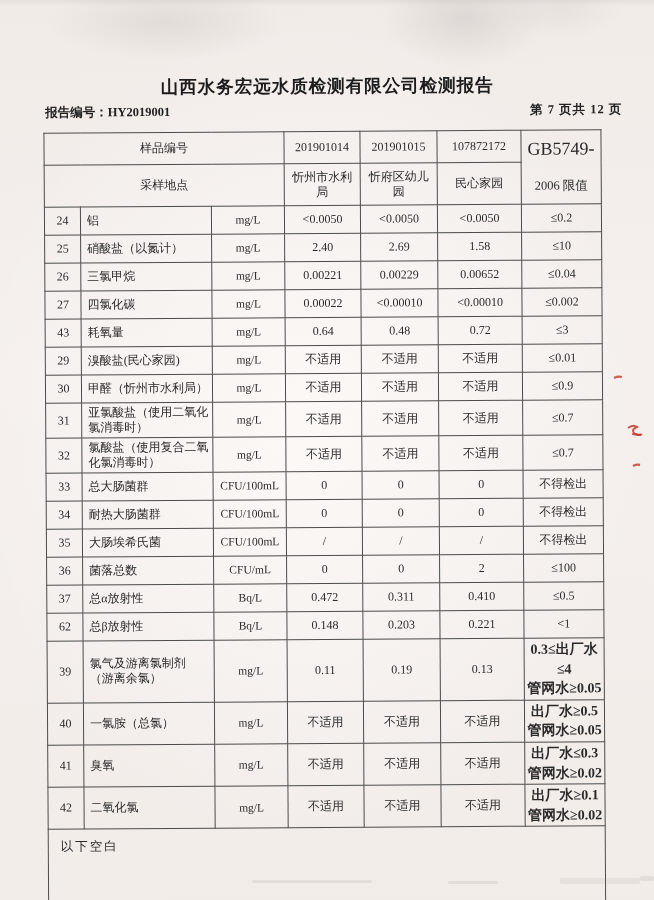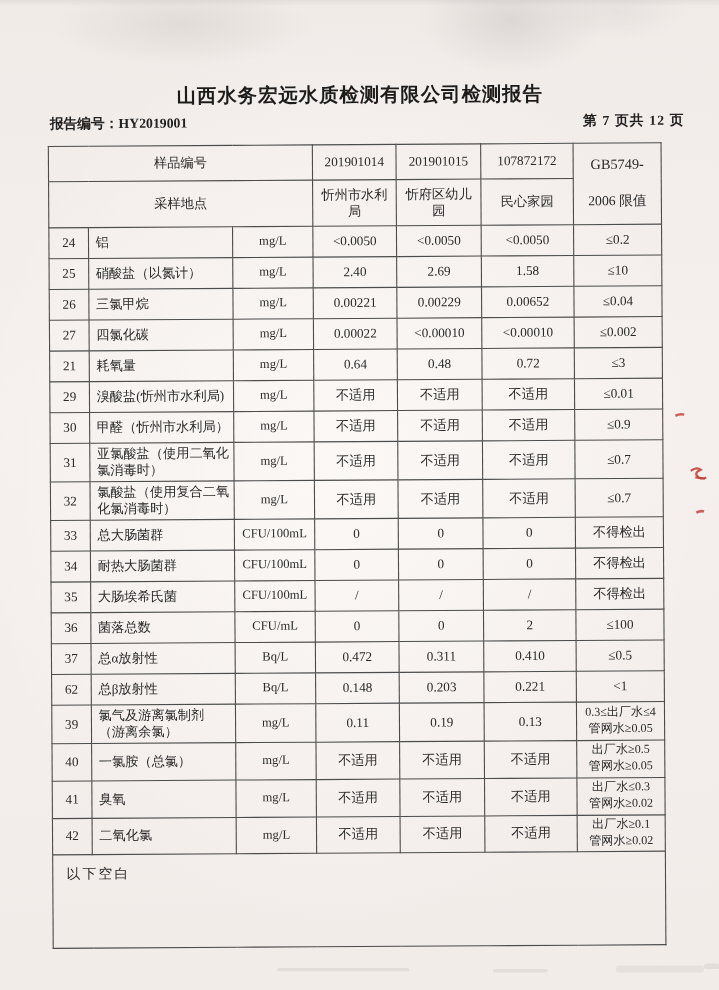--- a/index.html
+++ b/index.html
@@ -43,23 +43,23 @@
     text-align:center;vertical-align:middle;
     padding:2px 3px;height:23px;
     color:#2a2a2a;
     overflow:hidden;
   }
   tr.h1 td{height:27px;}
   tr.h2 td{height:37px;}
   td.name{text-align:left;padding-left:6px;white-space:pre-line;}
   td.unit{font-size:11.5px;letter-spacing:0;}
   td.limit{white-space:pre-line;}
-  td.limit-sm{font-size:11px;line-height:1.4;padding:1px 1px;}
+  td.limit-sm{font-size:14px;line-height:1.4;padding:1px 1px;font-weight:bold;}
   td.limit-head{vertical-align:middle;padding:0 2px;}
-  .lh-line1{margin:4px 0 18px 0;font-size:13px;}
+  .lh-line1{margin:4px 0 18px 0;font-size:18px;}
   .lh-line2{margin:0 0 6px 0;font-size:12.5px;}
   td.blank{
     height:74px;vertical-align:top;text-align:left;
     padding:10px 0 0 12px;font-size:12.5px;letter-spacing:2px;
   }
   .redmarks{position:absolute;left:606px;top:368px;}
   .streak{position:absolute;background:rgba(160,155,152,.18);border-radius:2px;}
   .s1{left:252px;top:880px;width:120px;height:3px;}
   .s2{left:448px;top:881px;width:50px;height:3px;}
   .s3{left:560px;top:878px;width:80px;height:6px;background:rgba(160,155,152,.14);}
@@ -143,31 +143,31 @@
             <tr>
     <td>27</td>
     <td class="name">四氯化碳</td>
     <td class="unit">mg/L</td>
     <td>0.00022</td>
     <td>&lt;0.00010</td>
     <td>&lt;0.00010</td>
     <td class="limit">≤0.002</td>
   </tr>
             <tr>
-    <td>21</td>
+    <td>43</td>
     <td class="name">耗氧量</td>
     <td class="unit">mg/L</td>
     <td>0.64</td>
     <td>0.48</td>
     <td>0.72</td>
     <td class="limit">≤3</td>
   </tr>
             <tr>
     <td>29</td>
-    <td class="name">溴酸盐(忻州市水利局)</td>
+    <td class="name">溴酸盐(民心家园)</td>
     <td class="unit">mg/L</td>
     <td>不适用</td>
     <td>不适用</td>
     <td>不适用</td>
     <td class="limit">≤0.01</td>
   </tr>
             <tr>
     <td>30</td>
     <td class="name">甲醛（忻州市水利局）</td>
     <td class="unit">mg/L</td>

